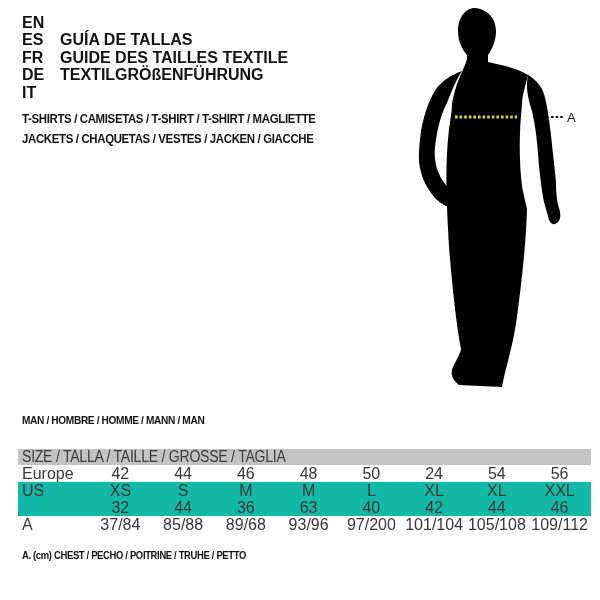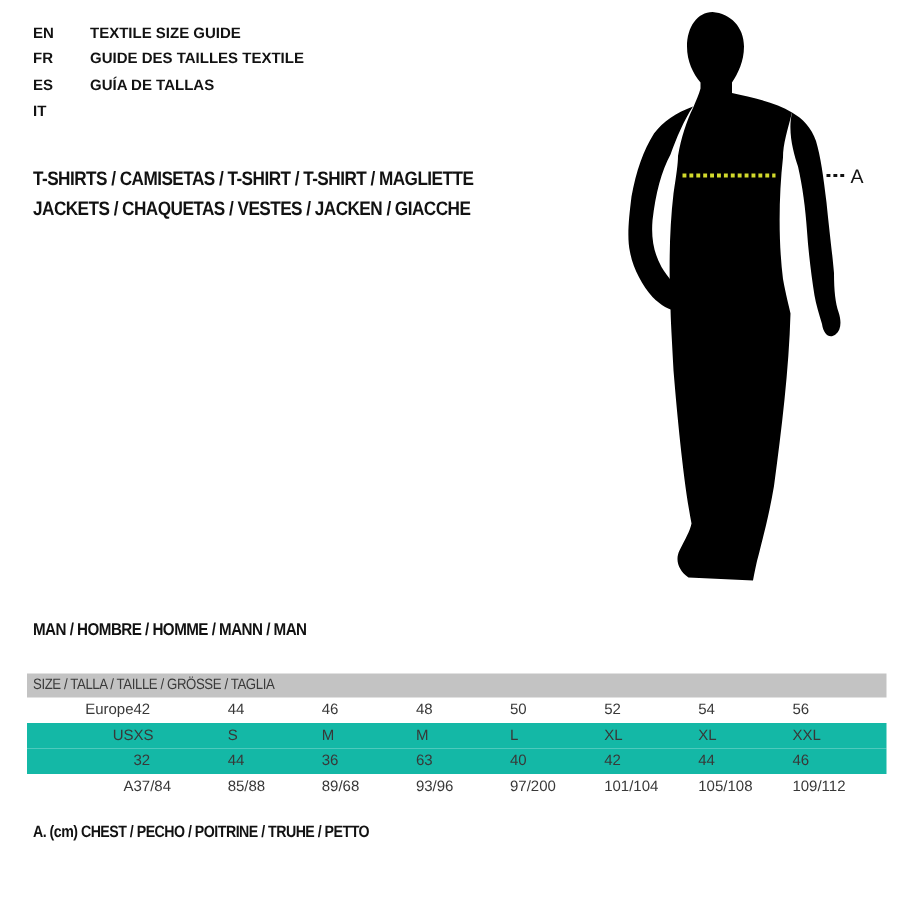--- a/index.html
+++ b/index.html
@@ -3,65 +3,68 @@
 <meta charset="utf-8">
 <style>
   html,body { margin:0; padding:0; background:#fff; }
   .canvas {
     position:relative; width:600px; height:600px; background:#ffffff;
     font-family:"Liberation Sans", sans-serif; color:#111; overflow:hidden;
   }
   
   .lang-list { position:absolute; left:22px; top:14px; }
   .lang-row { display:flex; height:17.4px; line-height:17.4px;
-              font-size:10px; font-weight:bold; color:#121212; white-space:nowrap; }
+              font-size:16px; font-weight:bold; color:#121212; white-space:nowrap; }
   .lang-code { width:38px; }
   
   .categories { position:absolute; left:22px; top:109px; font-size:13px; font-weight:bold;
                 line-height:19.5px; letter-spacing:-0.4px; color:#121212;
                 transform:scaleX(0.88); transform-origin:left top; white-space:nowrap; }
   
   .figure { position:absolute; left:405px; top:0; width:195px; height:400px; }
   .figure text { font-family:"Liberation Sans", sans-serif; font-size:13px; fill:#111; }
   
   .man-title { position:absolute; left:22px; top:414px; font-size:11.5px; font-weight:bold;
                letter-spacing:-0.4px; transform:scaleX(0.88); transform-origin:left top;
                white-space:nowrap; color:#121212; }
   
-  .size-table { position:absolute; left:18px; top:449px; width:573px; font-size:10px; color:#383838; }
+  .size-table { position:absolute; left:18px; top:449px; width:573px; font-size:16px; color:#383838; }
   .thead { height:16px; line-height:16px; background:#c3c3c3; padding-left:4px;
            color:#3a3a3a; overflow:hidden; white-space:nowrap; }
   .cond-inner { display:inline-block; letter-spacing:-0.3px; transform:scaleX(0.88);
                 transform-origin:left center; }
   .tbody .trow { display:flex; height:17px; line-height:17px; }
   .tbody .trow:nth-child(2), .tbody .trow:nth-child(3) { background:#14b8a6; }
-  .tlabel { width:67px; padding-left:4px; text-align:right; }
-  .tcell { flex:1; }
+  .tlabel { width:67px; padding-left:4px; text-align:left; }
+  .tcell { flex:1; text-align:center; }
   
   .footnote { position:absolute; left:22px; top:549px; font-size:11px; font-weight:bold;
               letter-spacing:-0.4px; transform:scaleX(0.86); transform-origin:left top;
               white-space:nowrap; color:#121212; }
 </style>
 </head>
 <body>
 
 <div class="canvas">
 
   <div class="lang-list">
     <div class="lang-row">
       <span class="lang-code">EN</span>
-      <span class="lang-label">TEXTILE SIZE GUIDE</span>
+    </div>
+    <div class="lang-row">
+      <span class="lang-code">ES</span>
+      <span class="lang-label">GUÍA DE TALLAS</span>
     </div>
     <div class="lang-row">
       <span class="lang-code">FR</span>
       <span class="lang-label">GUIDE DES TAILLES TEXTILE</span>
     </div>
     <div class="lang-row">
-      <span class="lang-code">ES</span>
-      <span class="lang-label">GUÍA DE TALLAS</span>
+      <span class="lang-code">DE</span>
+      <span class="lang-label">TEXTILGRÖßENFÜHRUNG</span>
     </div>
     <div class="lang-row">
       <span class="lang-code">IT</span>
     </div>
   </div>
 
   <div class="categories">
     <div>T-SHIRTS / CAMISETAS / T-SHIRT / T-SHIRT / MAGLIETTE</div>
     <div>JACKETS / CHAQUETAS / VESTES / JACKEN / GIACCHE</div>
   </div>
@@ -99,21 +102,21 @@
       <span class="cond-inner">SIZE / TALLA / TAILLE / GRÖSSE / TAGLIA</span>
     </div>
     <div class="tbody">
       <div class="trow">
         <span class="tlabel">Europe</span>
         <span class="tcell">42</span>
         <span class="tcell">44</span>
         <span class="tcell">46</span>
         <span class="tcell">48</span>
         <span class="tcell">50</span>
-        <span class="tcell">52</span>
+        <span class="tcell">24</span>
         <span class="tcell">54</span>
         <span class="tcell">56</span>
       </div>
       <div class="trow">
         <span class="tlabel">US</span>
         <span class="tcell">XS</span>
         <span class="tcell">S</span>
         <span class="tcell">M</span>
         <span class="tcell">M</span>
         <span class="tcell">L</span>

